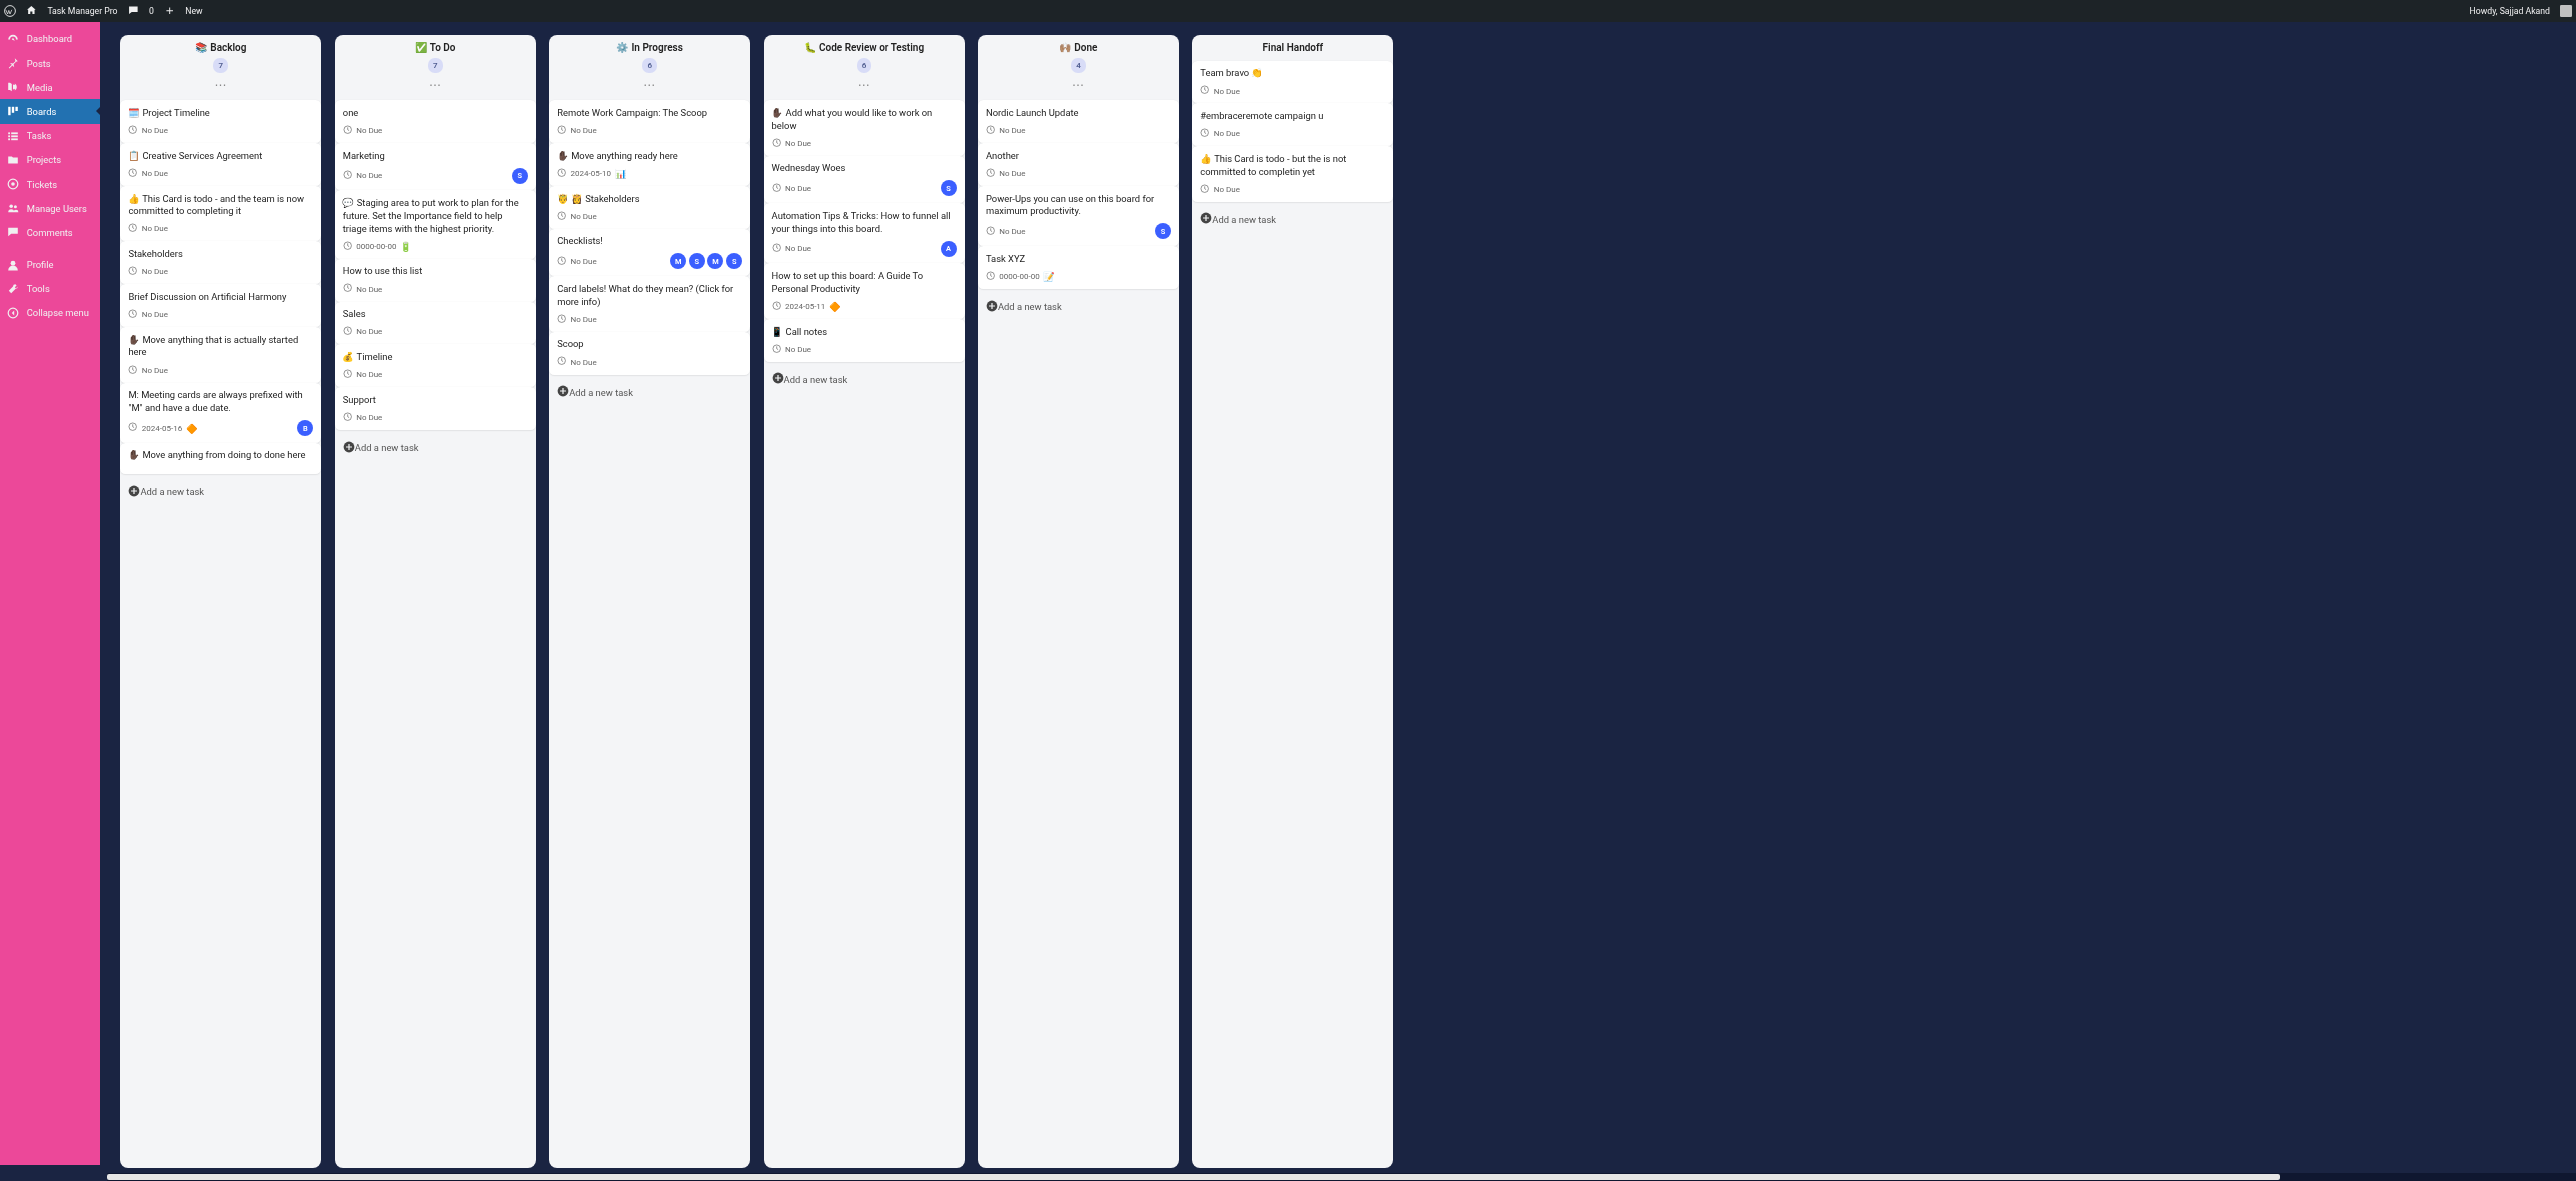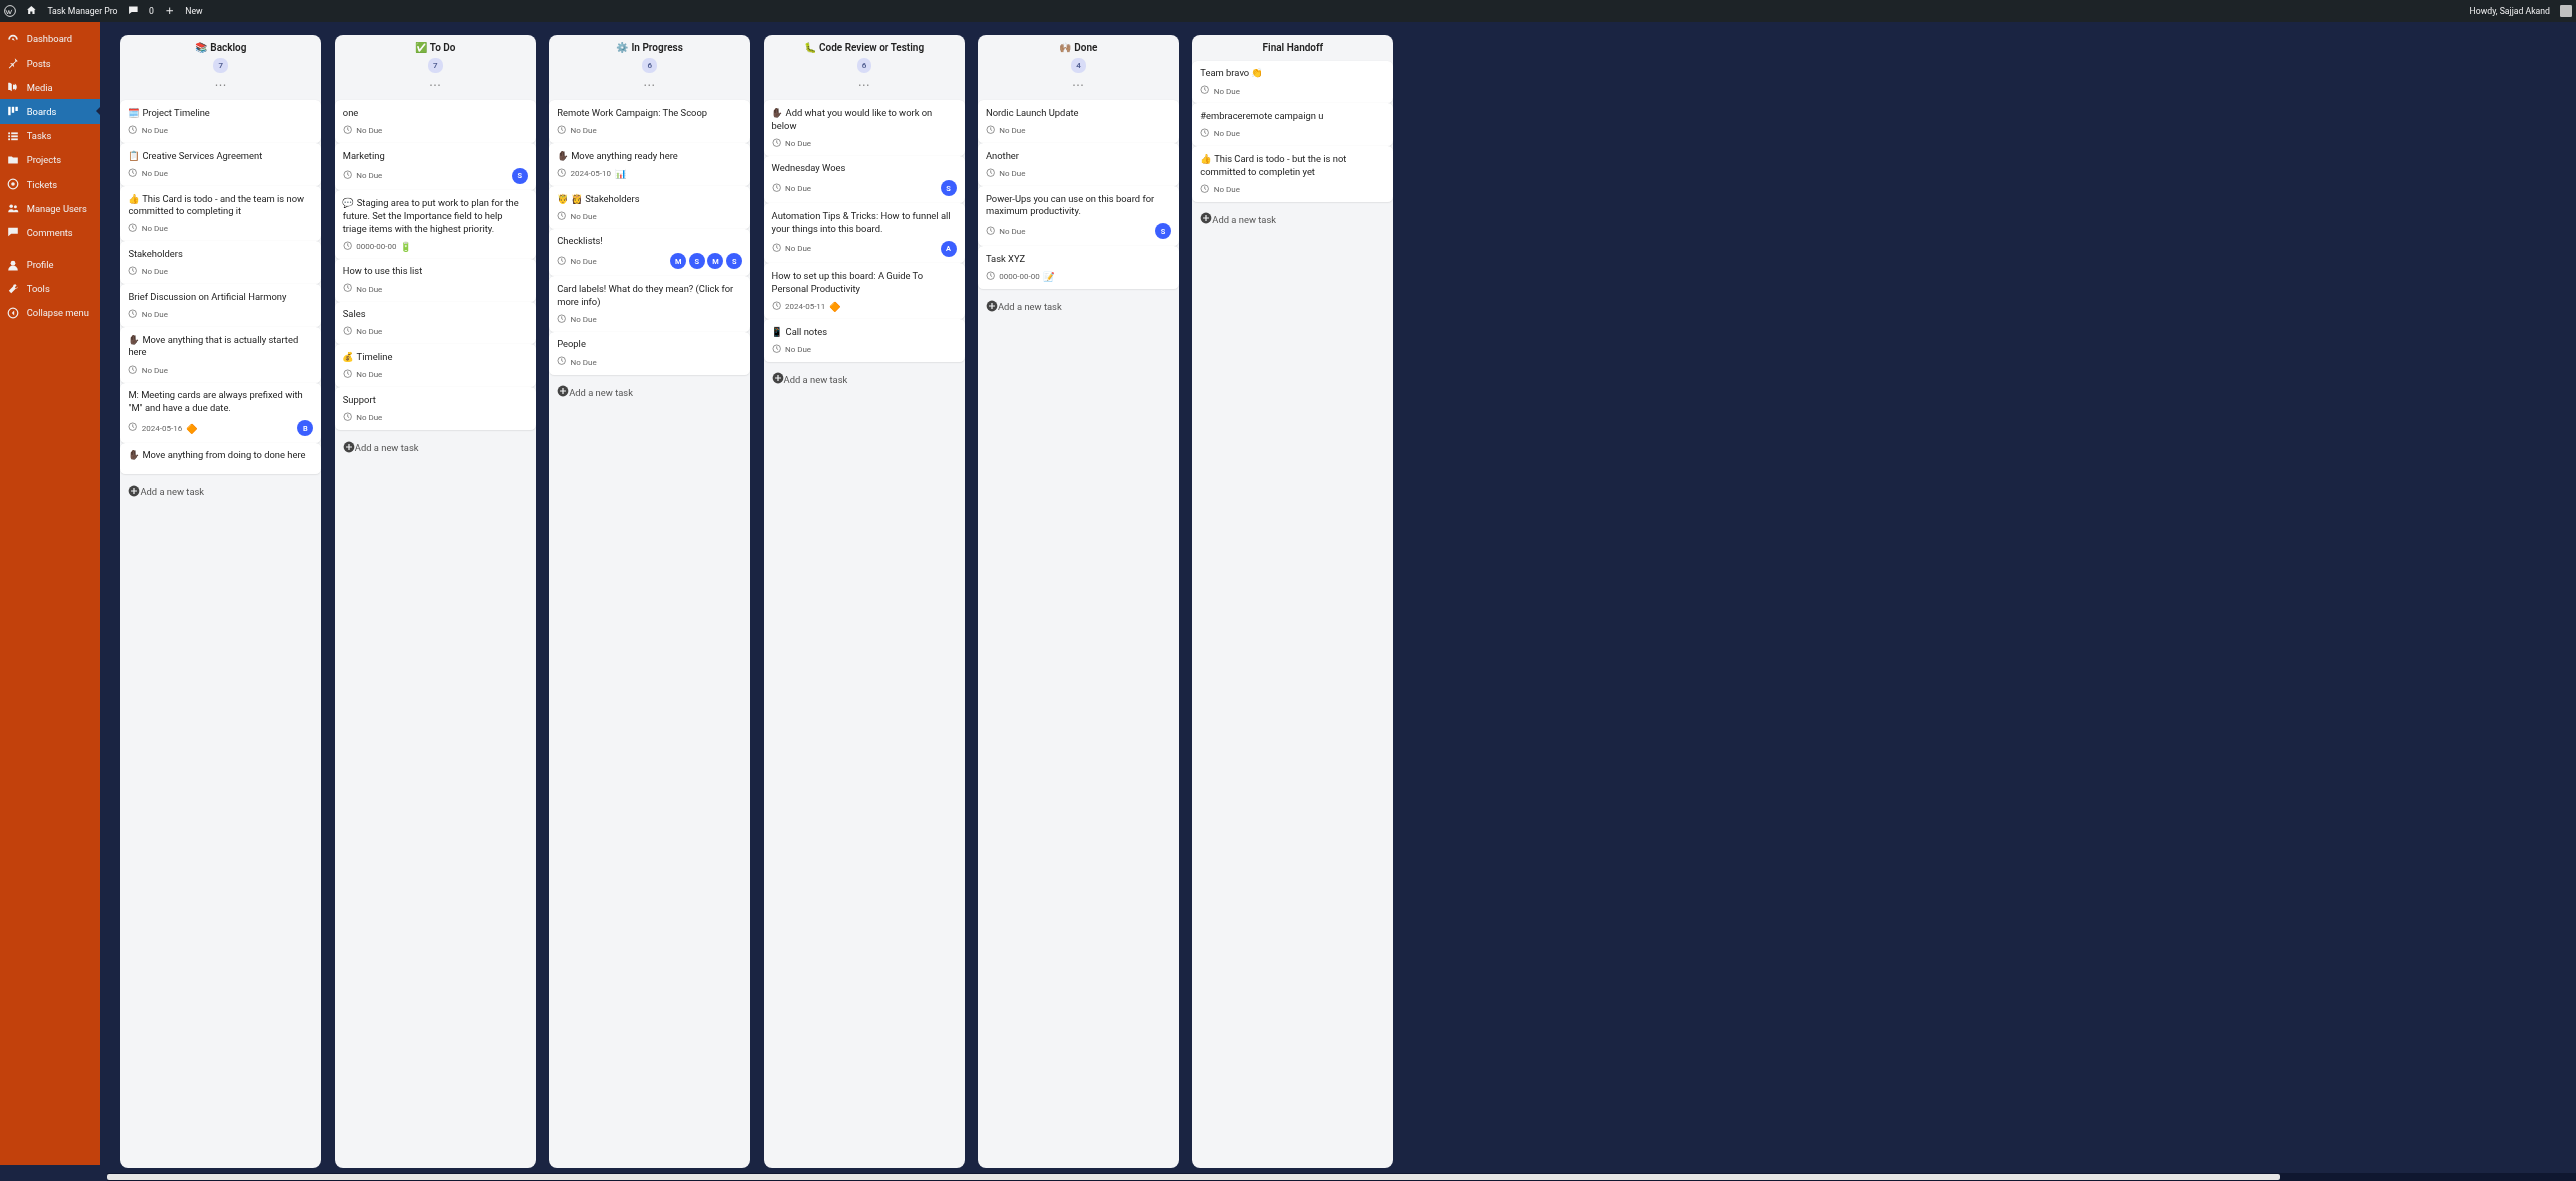--- a/index.html
+++ b/index.html
@@ -26,21 +26,21 @@
     .ab-icon { width: 12px; height: 12px; display: inline-flex; align-items: center; justify-content: center; }
     .ab-avatar { width: 12px; height: 12px; background: #c0c0c0; border-radius: 1.3px; }
 
     
     .sidebar {
       position: absolute;
       top: 21.5px;
       left: 0;
       bottom: 16px;
       width: 100px;
-      background: #c2410c;
+      background: #ec4899;
       color: #f0f0f1;
       padding-top: 5.4px;
       font-size: 9.4px;
     }
     .menu-item {
       display: flex;
       align-items: center;
       gap: 6.7px;
       padding: 5.4px 6.7px;
       cursor: pointer;
@@ -600,21 +600,21 @@
             <div class="card-title">Card labels! What do they mean? (Click for more info)</div>
             <div class="card-meta">
               <span><svg class="due-icon" viewBox="0 0 20 20">
                   <circle cx="10" cy="10" r="8" fill="none" stroke="currentColor" stroke-width="1.5"></circle>
                   <path d="M10 5v5l3 2" fill="none" stroke="currentColor" stroke-width="1.5"></path>
                 </svg></span>
               <span>No Due</span>
             </div>
           </div>
           <div class="card">
-            <div class="card-title">People</div>
+            <div class="card-title">Scoop</div>
             <div class="card-meta">
               <span><svg class="due-icon" viewBox="0 0 20 20">
                   <circle cx="10" cy="10" r="8" fill="none" stroke="currentColor" stroke-width="1.5"></circle>
                   <path d="M10 5v5l3 2" fill="none" stroke="currentColor" stroke-width="1.5"></path>
                 </svg></span>
               <span>No Due</span>
             </div>
           </div>
         </div>
         <div class="add-task">

